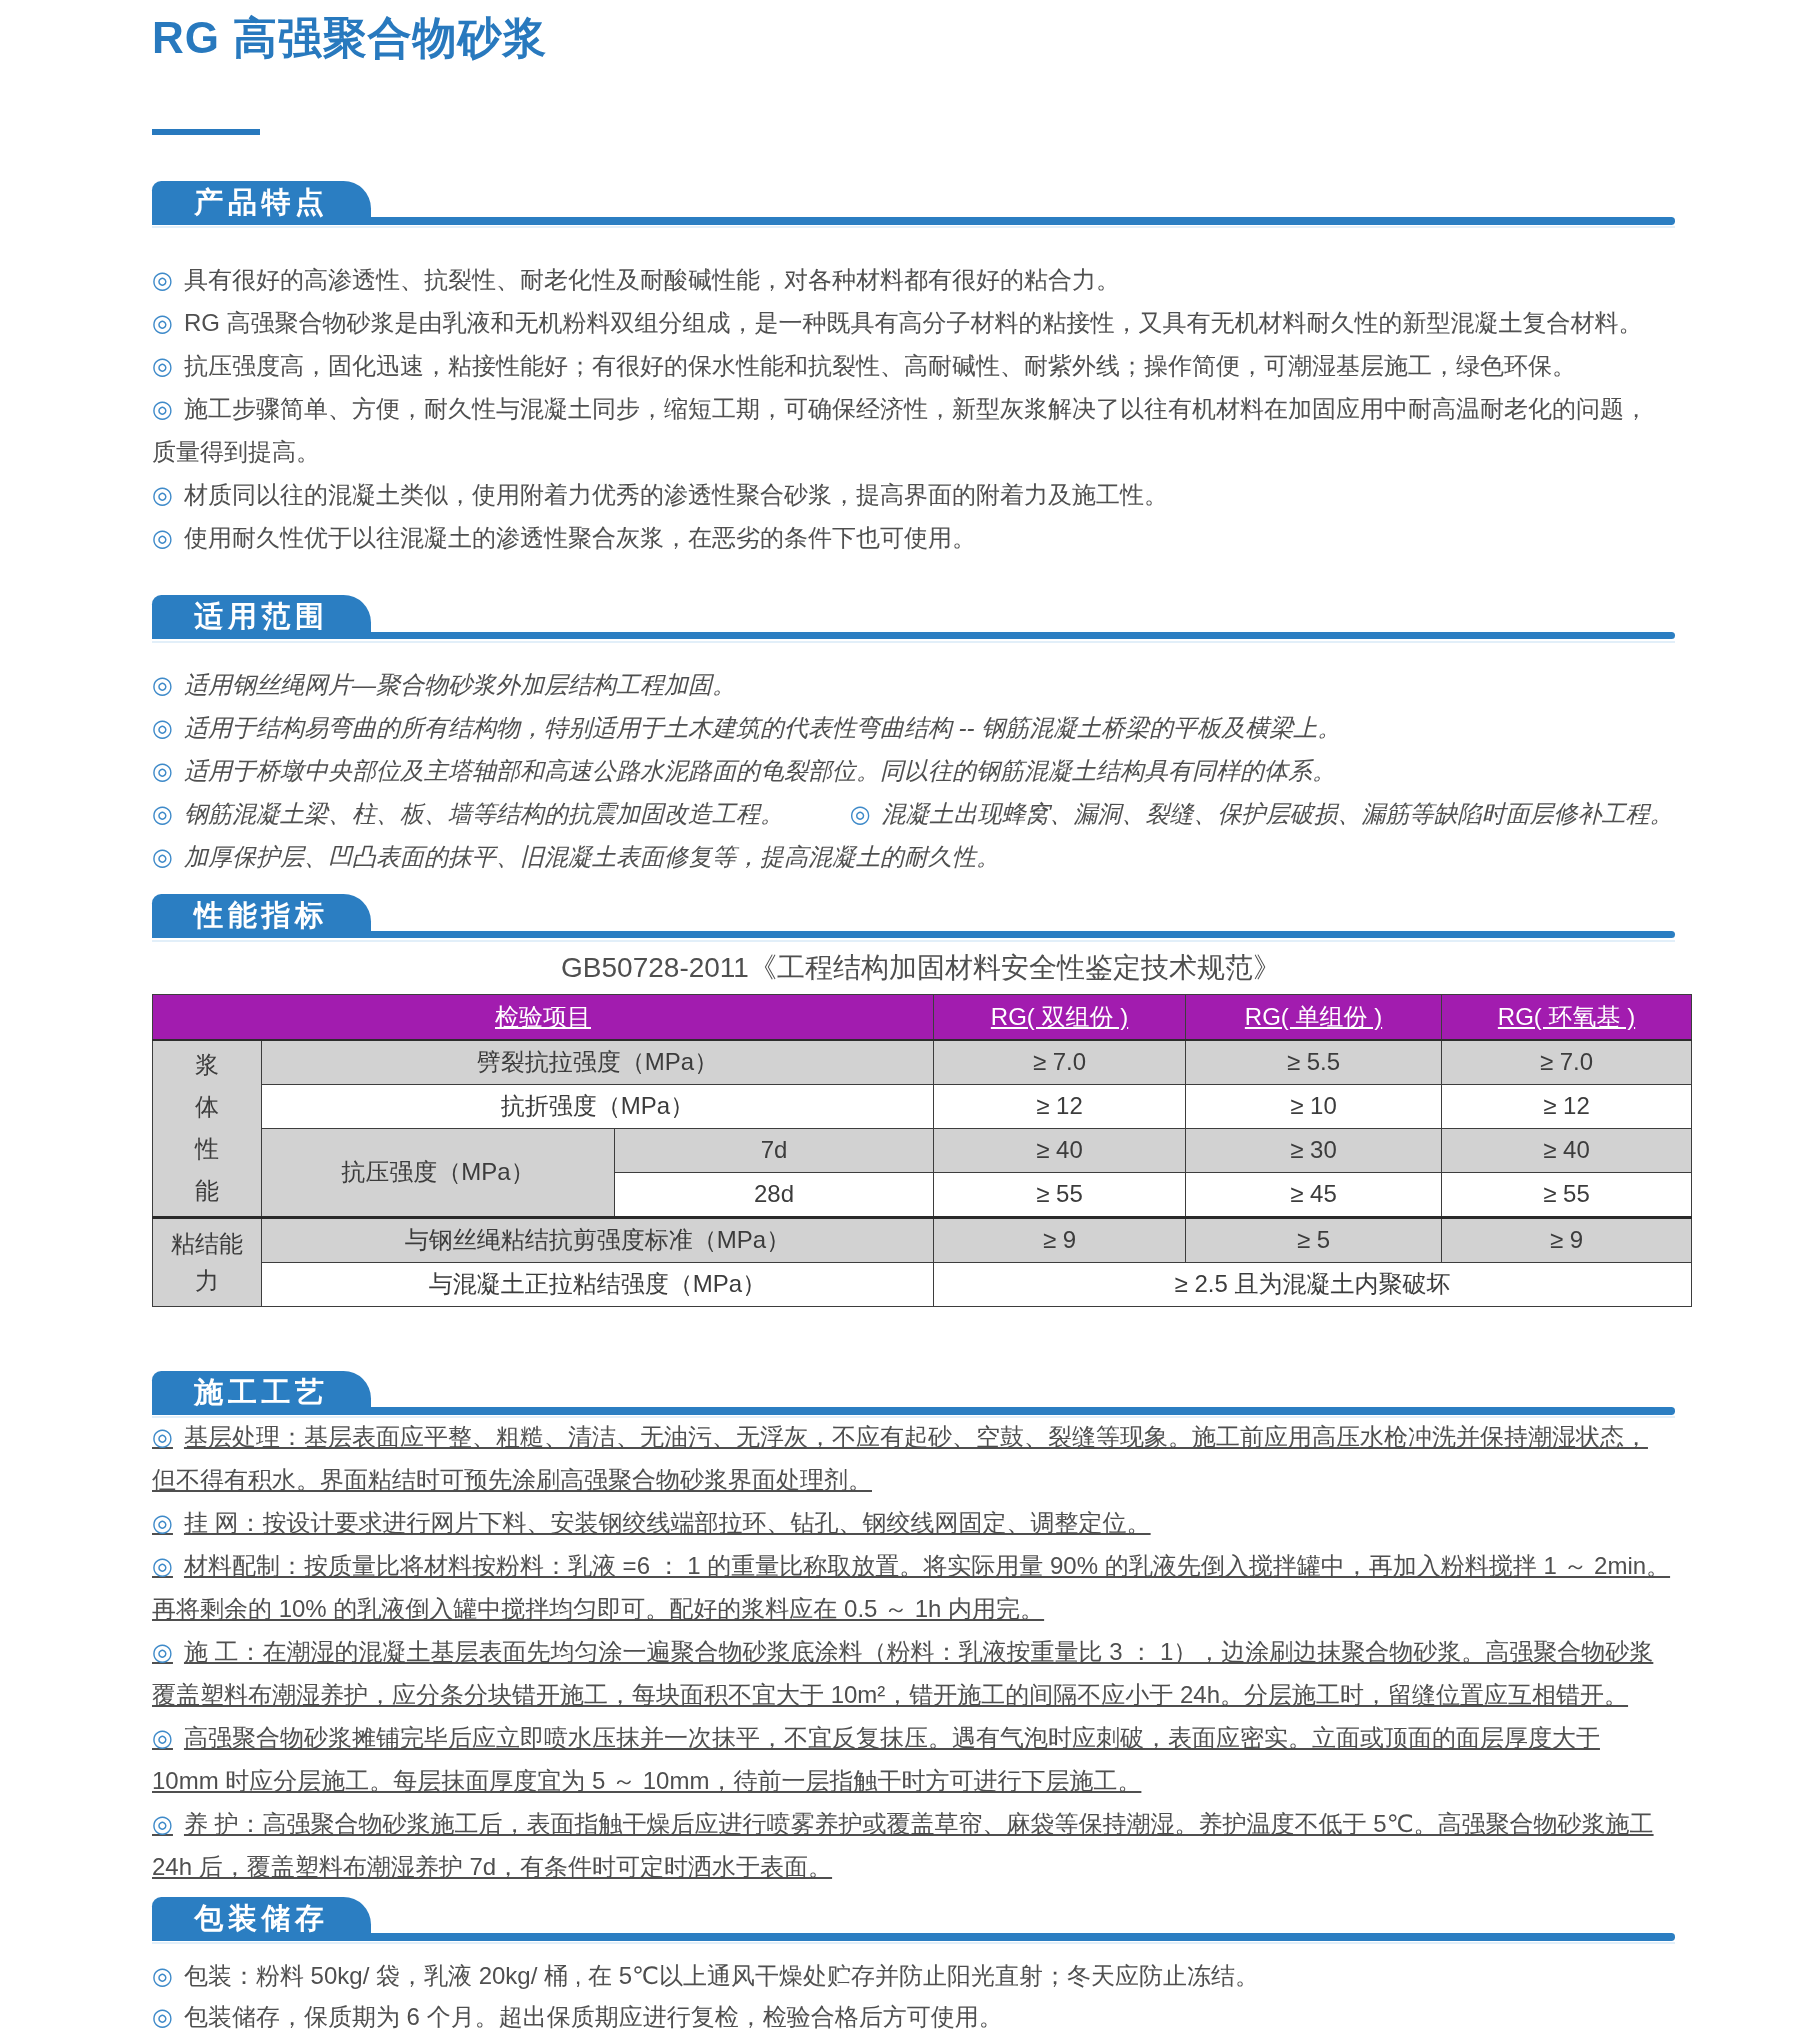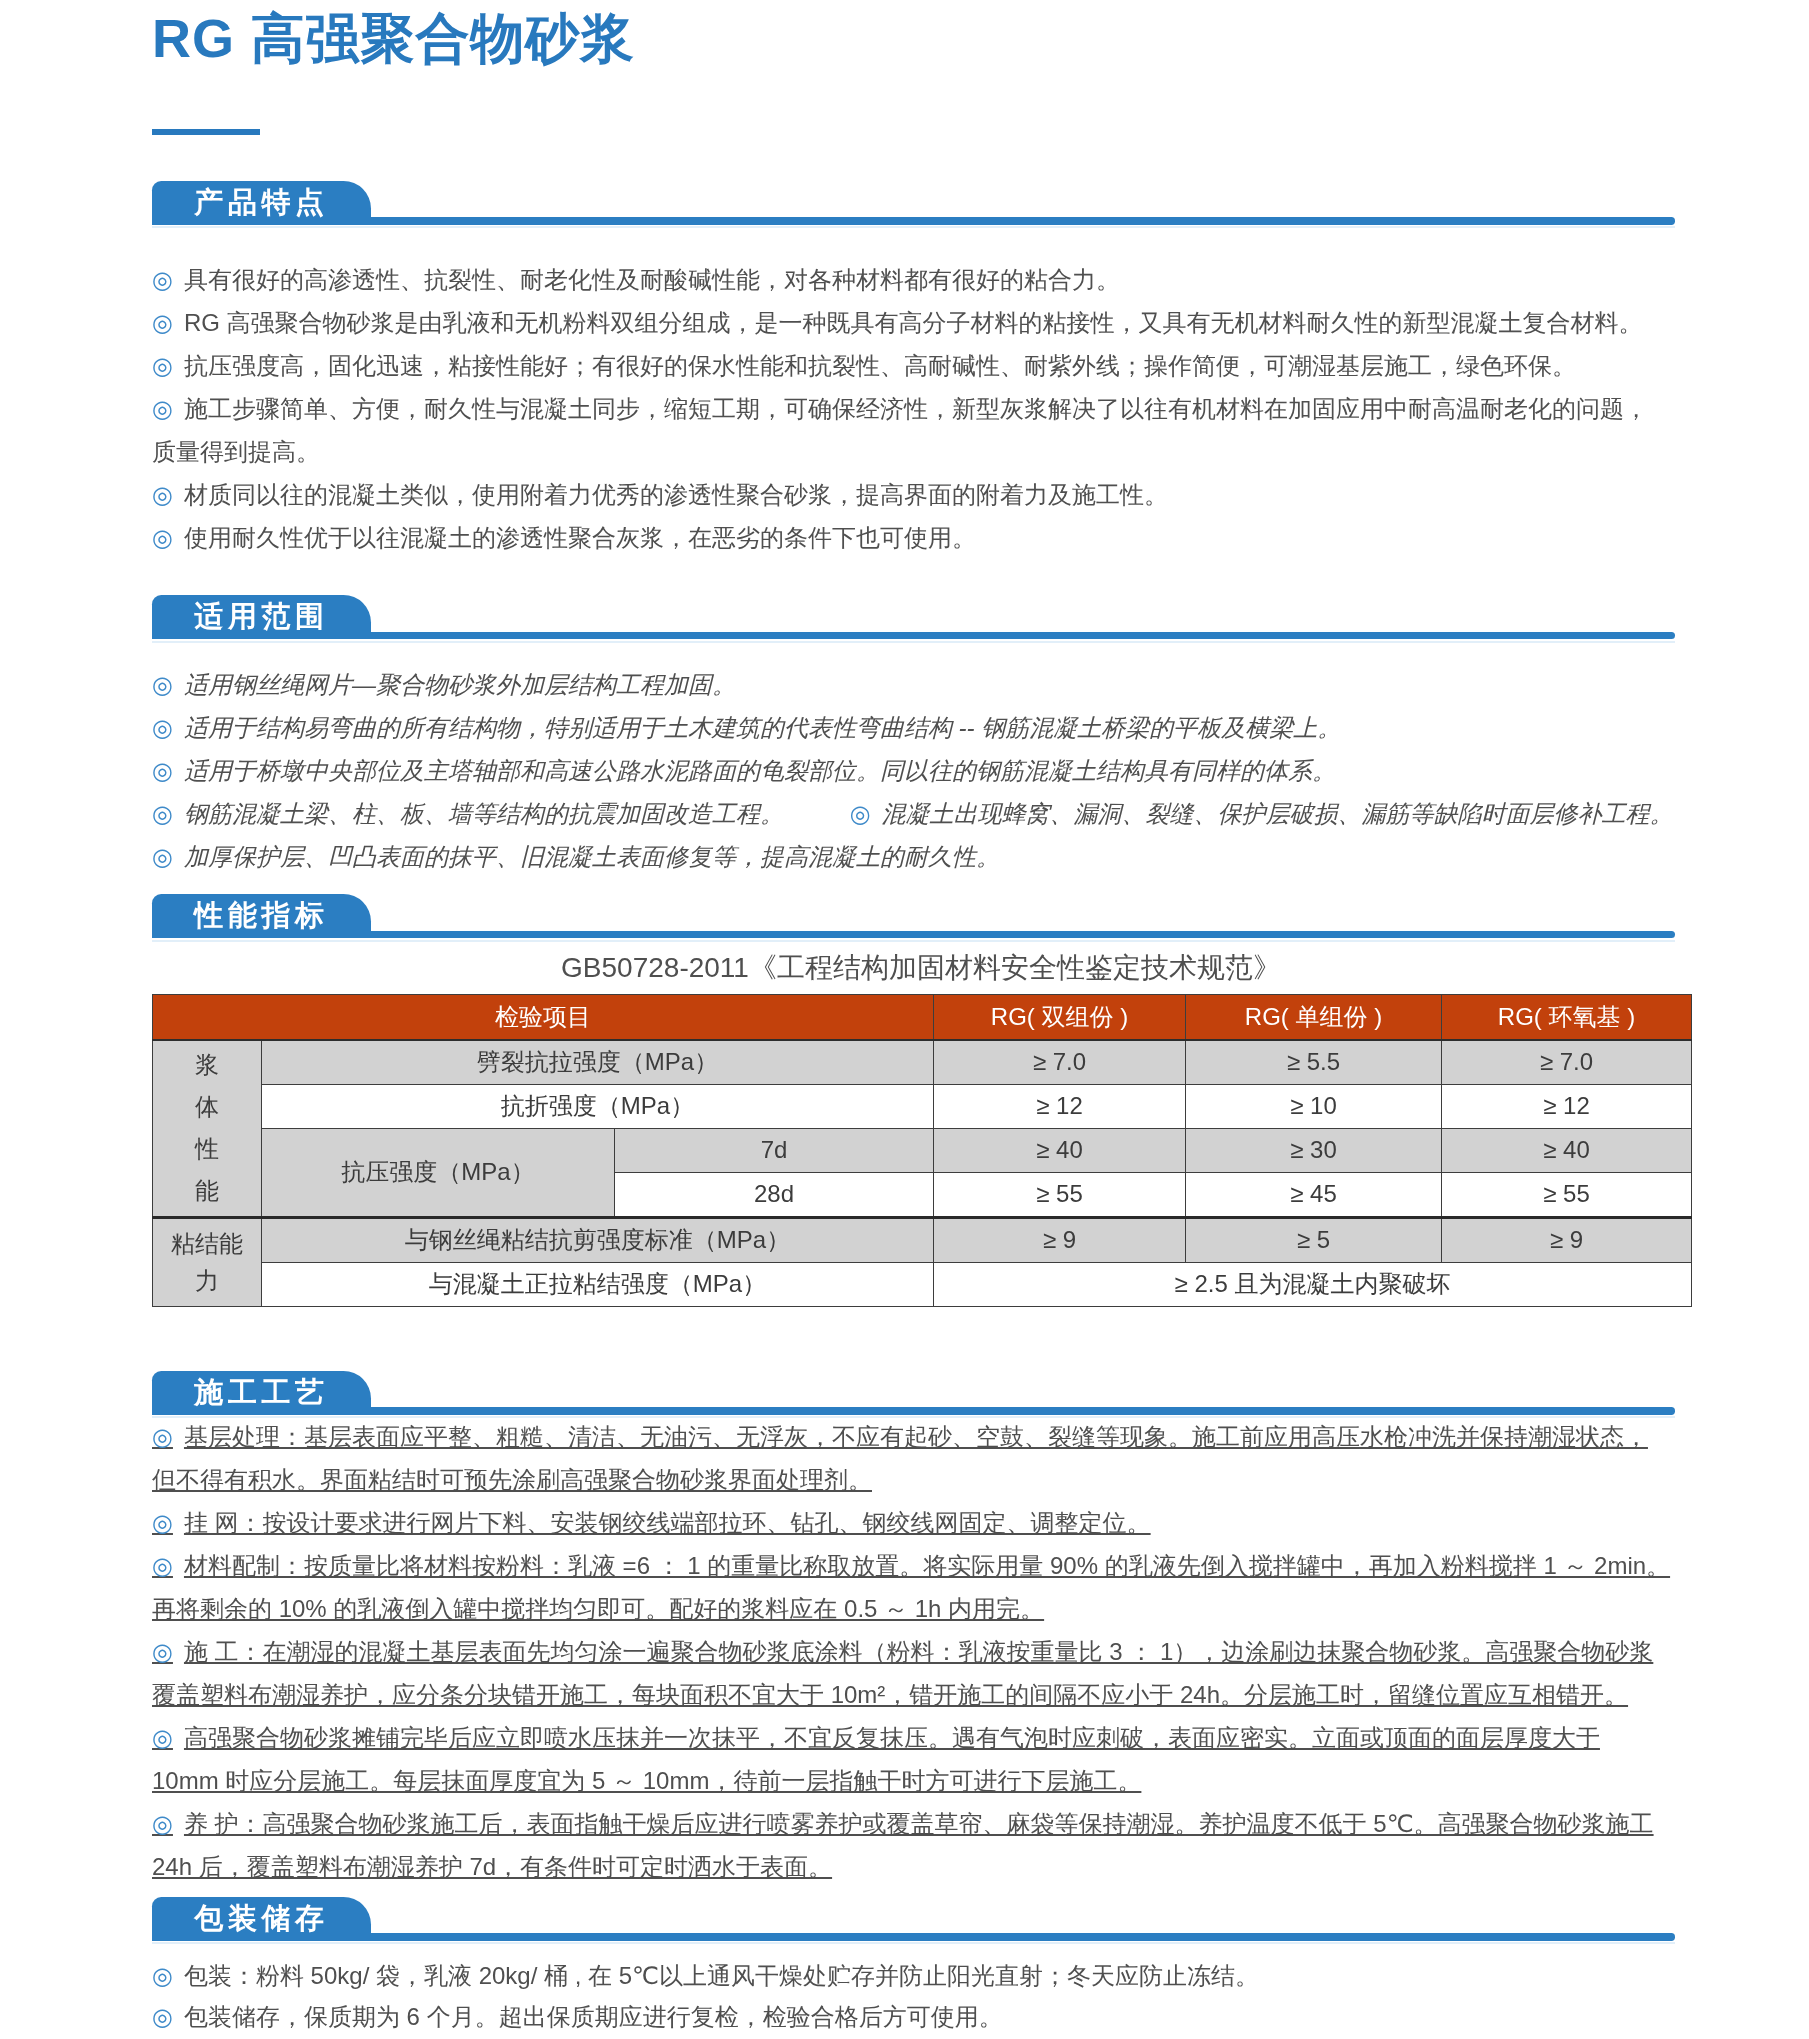--- a/index.html
+++ b/index.html
@@ -4,21 +4,21 @@
 <style>
   html,body{margin:0;padding:0;}
   body{
     width:1809px;height:2040px;overflow:hidden;background:#ffffff;
     font-family:"Liberation Sans","DejaVu Sans",sans-serif;color:#4f4f4f;
   }
   .page{padding:13px 119px 0 152px;}
 
   
   .doc-title{
-    font-size:54px;font-weight:bold;color:#2879be;letter-spacing:0.9px;
+    font-size:44px;font-weight:bold;color:#2879be;letter-spacing:0.9px;
     line-height:50px;
   }
   .title-underline{width:108px;height:5.5px;background:#2879be;margin-top:66px;}
 
   
   .sec{position:relative;height:53px;}
   .sec-rule{position:absolute;left:0;bottom:0;width:1523px;height:7.3px;
     background:#2b7ec2;border-radius:0 3.7px 3.7px 0;}
   .sec-rule::after{content:"";position:absolute;top:9.2px;left:0;right:0;height:1.8px;background:#e2eff9;}
   .sec-badge{
@@ -44,21 +44,21 @@
   .mt-sec3{margin-top:7.3px;}
   .mt-sec4{margin-top:55px;}
   .mt-sec5{margin-top:0;}
 
   
   .caption{margin-top:11px;height:37px;line-height:37px;text-align:center;
     font-size:28px;color:#4f4f4f;}
   table.perf{border-collapse:collapse;table-layout:fixed;width:1538px;margin-top:7.3px;}
   .perf th,.perf td{border:1.8px solid #3d3d3d;text-align:center;vertical-align:middle;
     font-size:24px;color:#3c3c3c;padding:0;font-weight:normal;}
-  .perf thead th{background:#c2410c;color:#ffffff;height:44px;border-bottom:2.8px solid #2d2d2d;}
+  .perf thead th{background:#a21caf;color:#ffffff;height:44px;border-bottom:2.8px solid #2d2d2d;text-decoration:underline;}
   .perf td{height:43px;background:#ffffff;}
   .perf tr.g td{background:#d2d2d2;}
   .perf td.grp,.perf td.comp{background:#d2d2d2;}
   .perf tr.sep td{border-top:3.7px solid #2a2a2a;}
   .vert{width:27.5px;margin:0 auto;line-height:42px;word-break:break-all;}
   .wrap3{width:77px;margin:0 auto;line-height:37px;word-break:break-all;}
 </style>
 </head>
 <body>
 

